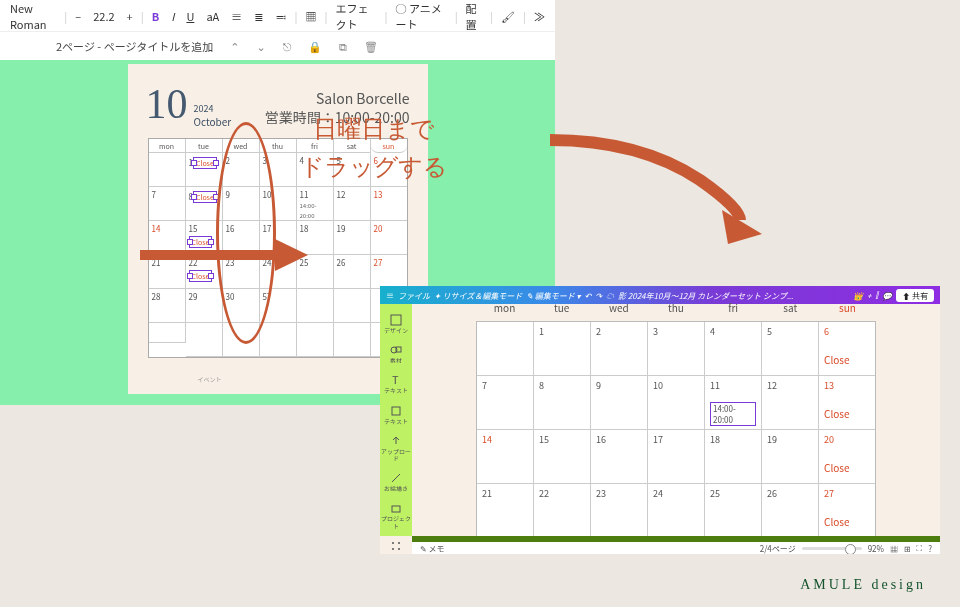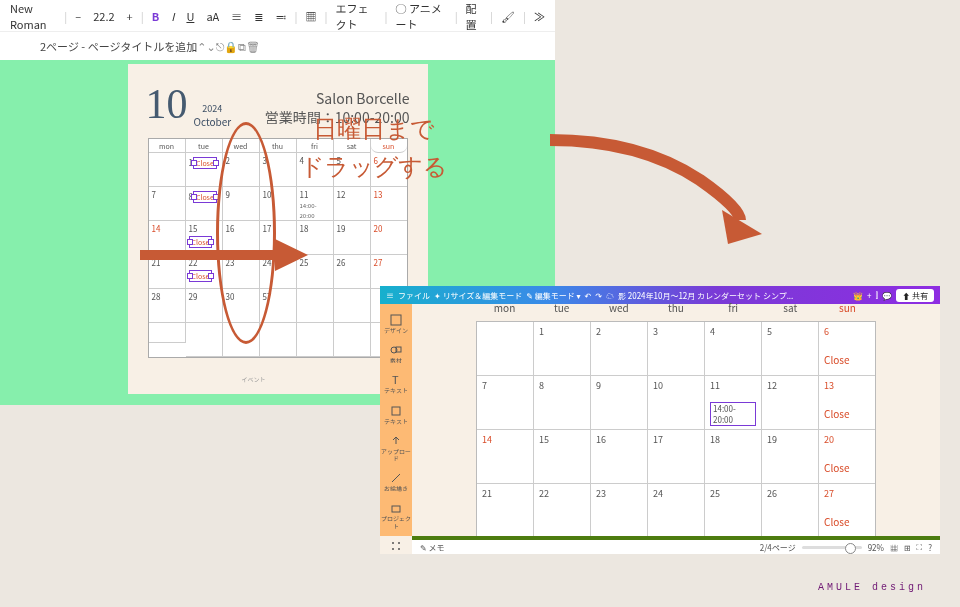--- a/index.html
+++ b/index.html
@@ -4,77 +4,77 @@
 <style>
 * { margin: 0; padding: 0; box-sizing: border-box; }
 body { font-family: "Hiragino Sans", "Noto Sans JP", sans-serif; background: #ece7e0; width: 960px; height: 607px; position: relative; overflow: hidden; }
 
 
 .panel1 { position: absolute; left: 0; top: 0; width: 555px; height: 405px; background: #86efac; overflow: hidden; }
 .toolbar1 { background: #fff; height: 32px; display: flex; align-items: center; gap: 4px; padding: 0 6px; font-size: 11px; border-bottom: 1px solid #eee; }
 .tb-item { color: #333; padding: 2px 4px; }
 .tb-bold { color: #7a3ad6; font-weight: 700; }
 .tb-sep { color: #ccc; }
-.subbar { background: #fff; height: 28px; display: flex; align-items: center; gap: 0; padding: 0 40px; font-size: 11px; color: #444; }
+.subbar { background: #fff; height: 28px; display: flex; align-items: center; gap: 17px; padding: 0 56px; font-size: 11px; color: #444; }
 .sub-icon { color: #888; }
 .canvas1 { position: relative; margin: 4px auto 0; width: 300px; height: 330px; background: #f8f0e6; }
 .cal-header { display: flex; align-items: flex-end; justify-content: space-between; padding: 16px 18px 10px; color: #3d4f65; }
 .big10 { font-size: 42px; font-family: serif; color: #455a70; }
-.monthlbl { font-size: 10px; line-height: 1.3; margin-left: 6px; text-align: center; }
+.monthlbl { font-size: 10px; line-height: 1.3; margin-left: 6px; }
 .monthlbl .yr { display: block; font-size: 9px; }
 .salon { text-align: right; font-size: 14px; color: #555; line-height: 1.4; }
 .cal-grid { width: 260px; margin: 0 auto; border: 1px solid #aaa; background: #fff; font-size: 7px; color: #555; }
 .cal-row { display: flex; }
 .cal-cell { flex: 1; border-right: 1px solid #ccc; border-bottom: 1px solid #ccc; height: 34px; padding: 2px 3px; position: relative; }
 .cal-cell:last-child { border-right: none; }
 .cal-head .cal-cell { height: 14px; text-align: center; padding-top: 2px; }
 .sunred { color: #d94d2a; border-radius: 7px; }
 .cal-date { font-size: 8px; }
 .closebox { color: #d94d2a; font-size: 7px; border: 1px solid #7a3ad6; padding: 0 2px; display: inline-block; margin-top: 2px; background: #fff; position: relative; }
 .closebox::before, .closebox::after { content: ""; position: absolute; width: 4px; height: 4px; background: #fff; border: 1px solid #7a3ad6; }
 .closebox::before { left: -3px; top: 50%; transform: translateY(-50%); }
 .closebox::after { right: -3px; top: 50%; transform: translateY(-50%); }
 .tinytime { font-size: 6px; color: #666; }
-.eventlbl { position: absolute; left: 70px; bottom: 10px; font-size: 6px; color: #999; margin-left: 44px; }
+.eventlbl { position: absolute; left: 70px; bottom: 10px; font-size: 6px; color: #999; }
 
 
 .redoval { position: absolute; left: 88px; top: 58px; width: 60px; height: 222px; border: 3px solid #c75a35; border-radius: 50%; }
 
 
 .bigtext { position: absolute; left: 300px; top: 110px; color: #c75a35; font-size: 24px; font-family: serif; line-height: 1.6; text-align: center; }
 .arrow1 { position: absolute; left: 140px; top: 235px; }
 .arrow2 { position: absolute; left: 540px; top: 130px; }
 .sparks { position: absolute; right: 50px; top: 300px; }
 
 
 .panel2 { position: absolute; right: 20px; top: 286px; width: 560px; height: 268px; background: #f8f0e6; overflow: hidden; }
 .titlebar2 { height: 18px; background: linear-gradient(90deg, #17b0cd, #3a8ae8 30%, #7a3ad6 60%, #8e2de2); display: flex; align-items: center; padding: 0 6px; gap: 4px; font-size: 8px; color: #fff; }
-.tb2-item { white-space: nowrap; }
+.tb2-item { white-space: nowrap; font-style: italic; }
 .tb2-spacer { flex: 1; }
 .tb2-share { background: #fff; color: #222; border-radius: 3px; padding: 1px 6px; display: flex; align-items: center; gap: 2px; }
-.sidebar2 { position: absolute; left: 0; top: 18px; bottom: 18px; width: 32px; background: #fdba74; display: flex; flex-direction: column; align-items: center; gap: 10px; padding-top: 10px; font-size: 6px; color: #555; }
+.sidebar2 { position: absolute; left: 0; top: 18px; bottom: 18px; width: 32px; background: #bef264; display: flex; flex-direction: column; align-items: center; gap: 10px; padding-top: 10px; font-size: 6px; color: #555; }
 .sb-item { text-align: center; line-height: 1.2; }
 .sb-item svg { display: block; margin: 0 auto 1px; }
 .canvas2 { position: absolute; left: 32px; right: 0; top: 18px; bottom: 18px; display: flex; justify-content: center; background: #f8f0e6; }
 .cal2 { width: 400px; margin-top: -22px; }
 .cal2-head-row { display: flex; font-size: 10px; color: #555; padding: 18px 0 6px; }
 .cal2-head-row div { flex: 1; text-align: center; }
 .cal2-grid { background: #fff; border: 1px solid #bbb; }
 .cal2-row { display: flex; }
 .cal2-cell { flex: 1; border-right: 1px solid #ccc; border-bottom: 1px solid #ccc; height: 54px; padding: 3px 5px; font-size: 9px; color: #555; position: relative; }
 .cal2-cell:last-child { border-right: none; }
 .close2 { color: #d94d2a; font-size: 10px; display: block; margin-top: 14px; }
 .timebox2 { color: #555; font-size: 8px; border: 1px solid #7a3ad6; padding: 0 2px; display: inline-block; margin-top: 10px; }
 .wkred { color: #d94d2a; }
-.bottombar2 { position: absolute; left: 32px; right: 0; bottom: 0; height: 18px; background: #fff; display: flex; align-items: center; padding: 0 8px; font-size: 8px; color: #555; gap: 6px; border-top: 4px solid #4d7c0f; }
+.bottombar2 { position: absolute; left: 32px; right: 0; bottom: 0; height: 18px; background: #fff; display: flex; align-items: center; padding: 0 8px; font-size: 8px; color: #555; gap: 6px; border-top: 6px solid #4d7c0f; }
 .bb-spacer { flex: 1; }
 .bb-slider { width: 60px; height: 3px; background: #ddd; border-radius: 2px; position: relative; }
 .bb-slider::after { content: ""; position: absolute; right: 6px; top: -3px; width: 9px; height: 9px; border-radius: 50%; background: #fff; border: 1px solid #888; }
 
-.brand { position: absolute; right: 34px; bottom: 14px; font-family: Liberation Mono, monospace; color: #701a75; letter-spacing: 3px; font-size: 10px; }
+.brand { position: absolute; right: 34px; bottom: 14px; font-family: Liberation Serif, serif; color: #14532d; letter-spacing: 3px; font-size: 14px; }
 </style>
 </head>
 <body>
 
 <div class="panel1">
   <div class="toolbar1">
     <span class="tb-item">New Roman</span>
     <span class="tb-sep">|</span>
     <span class="tb-item">–</span>
     <span class="tb-item">22.2</span>

